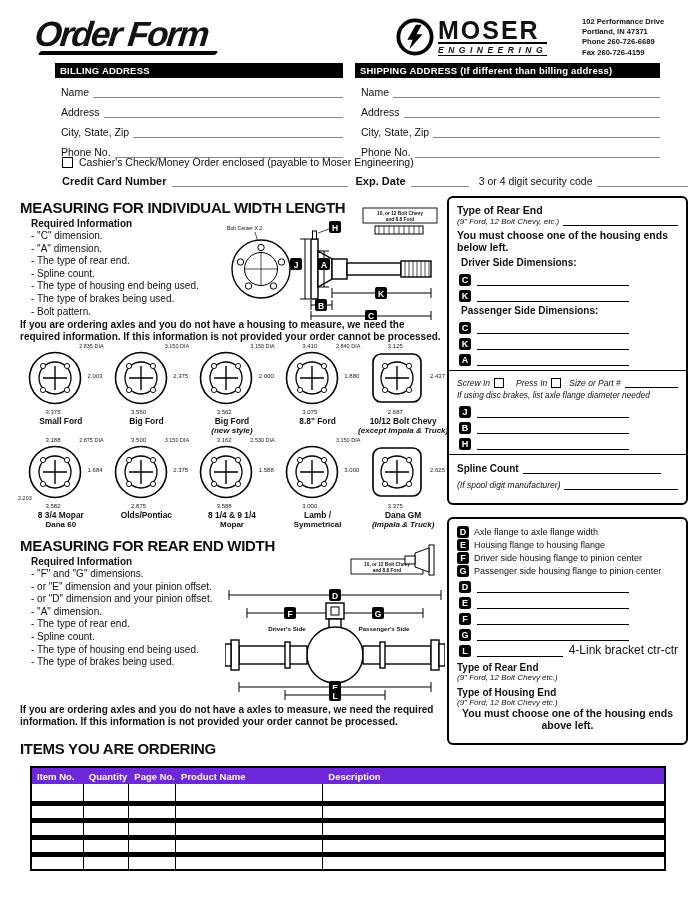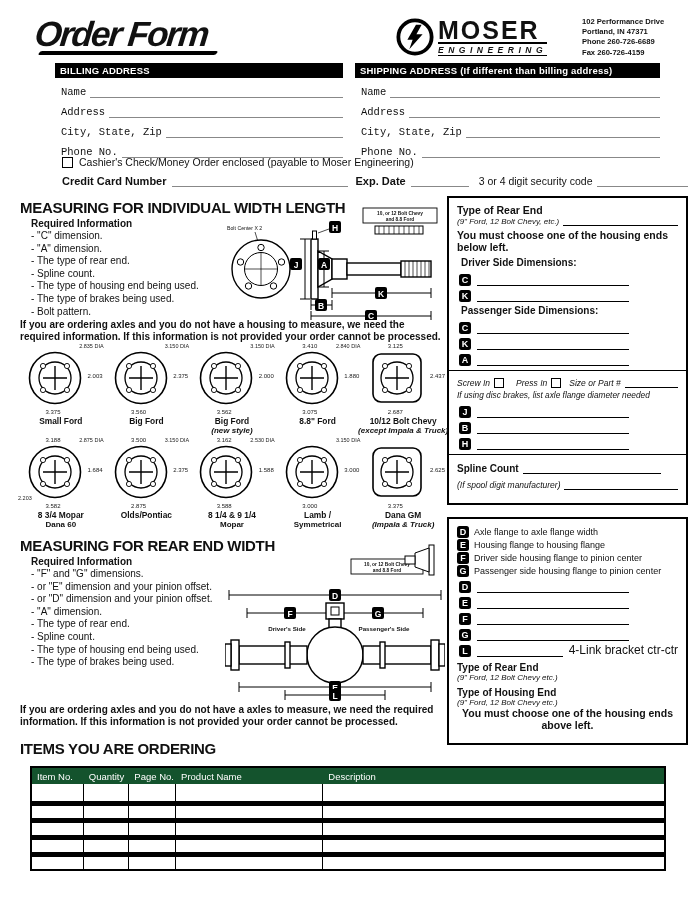--- a/index.html
+++ b/index.html
@@ -15,38 +15,38 @@
   .brand-text { display:flex; flex-direction:column; }
   .moser-word { font-weight:900; font-size:25px; letter-spacing:2px; line-height:24px; border-bottom:2.5px solid #000; }
   .eng-word { font-weight:700; font-size:8.5px; letter-spacing:4.5px; font-style:italic; padding-top:1px; border-bottom:1.5px solid #000; }
   .addr { position:absolute; left:582px; top:17px; font-size:7.6px; font-weight:700; line-height:10.2px; }
 
   
   .blkhead { background:#000; color:#fff; font-weight:700; font-size:9.5px; padding:2px 0 2px 5px; letter-spacing:0.2px; }
   .billing { position:absolute; left:55px; top:63px; width:288px; }
   .shipping { position:absolute; left:355px; top:63px; width:305px; }
   .frow { display:flex; align-items:flex-end; height:20px; font-size:10.5px; }
-  .frow .lbl { white-space:nowrap; padding-left:6px;font-family:Liberation Mono, monospace; }
+  .frow .lbl { white-space:nowrap; padding-left:6px; }
   .uline { flex:1; border-bottom:1px solid #888; height:13px; margin-left:4px; }
   .cbrow { position:absolute; left:62px; top:156px; display:flex; align-items:center; gap:6px; font-size:10.5px; }
   .cb { width:11px; height:11px; border:1.5px solid #000; background:#fff; }
   .ccrow { position:absolute; left:62px; top:174px; width:626px; display:flex; align-items:flex-end; font-size:11px; font-weight:600; }
   .ccrow .u1 { width:176px; border-bottom:1px solid #888; height:13px; margin:0 8px 0 5px; }
   .ccrow .u2 { width:58px; border-bottom:1px solid #888; height:13px; margin:0 10px 0 5px; }
   .ccrow .u3 { flex:1; border-bottom:1px solid #888; height:13px; margin-left:5px; }
   .ccrow .cvv { font-weight:400; font-size:10.5px; }
 
   
   .h1 { position:absolute; font-size:15px; font-weight:800; letter-spacing:-0.3px; }
   .req-t { position:absolute; font-size:10px; font-weight:700; }
   .req-list { position:absolute; font-size:10px; line-height:12.6px; }
   .warn { position:absolute; font-size:10px; font-weight:700; line-height:12.3px; width:424px; }
 
   
-  .sb { position:absolute; left:447px; width:241px; border:2.5px solid #000; border-radius:0; background:#fff; padding:6px 8px; }
+  .sb { position:absolute; left:447px; width:241px; border:2.5px solid #000; border-radius:6px; background:#fff; padding:6px 8px; }
   #sb1 { top:196px; height:309px; }
   #sb2 { top:517px; height:228px; }
   .sb-title { font-weight:800; font-size:10.5px; }
   .sb-title.sm { font-size:10px; white-space:nowrap; }
   .it { font-style:italic; }
   .hintrow { display:flex; align-items:flex-end; font-size:8px; margin-bottom:3px; }
   .hintrow .bl { flex:1; margin-left:4px; }
   .sb-note { font-weight:800; font-size:10.5px; line-height:12px; margin:2px 0 4px; }
   .sb-sub { font-weight:800; font-size:10px; margin:3px 0 2px 4px; }
   .bl { display:inline-block; border-bottom:1.6px solid #000; height:10px; }
@@ -87,21 +87,21 @@
   .thin { stroke:#000; stroke-width:0.7; fill:none; }
   .lbx { fill:#000; rx:2; }
   .lbt { fill:#fff; font-weight:700; font-size:8.5px; text-anchor:middle; font-family:"Liberation Sans",sans-serif; }
   .dtext { font-size:5.2px; font-family:"Liberation Sans",sans-serif; fill:#111; }
   .ntext { font-size:4.8px; font-weight:700; text-anchor:middle; font-family:"Liberation Sans",sans-serif; fill:#111; }
   .side-lab { font-size:6.2px; font-weight:700; text-anchor:middle; font-family:"Liberation Sans",sans-serif; fill:#111; }
   .notebox { fill:#fff; stroke:#000; stroke-width:0.9; }
 
   
   .items-table { position:absolute; left:30px; top:766px; width:636px; border:2px solid #000; background:#000; }
-  .ithead { display:grid; grid-template-columns:8.2% 7.2% 7.4% 23.3% auto; background:#14532d; color:#fff; font-weight:400; font-size:9.5px; height:16px; align-items:center; }
+  .ithead { display:grid; grid-template-columns:8.2% 7.2% 7.4% 23.3% auto; background:#6d28d9; color:#fff; font-weight:700; font-size:9.5px; height:16px; align-items:center; }
   .ithead div { padding-left:5px; }
   .order-row { display:grid; grid-template-columns:8.2% 7.2% 7.4% 23.3% auto; height:17px; background:#fff; }
   .order-row + .order-row { border-top:5px solid #000; }
   .ocell { border-right:1.6px solid #000; background:#fff; }
   .ocell:last-child { border-right:none; }
 </style>
 </head>
 <body>
 
 <div class="page">

